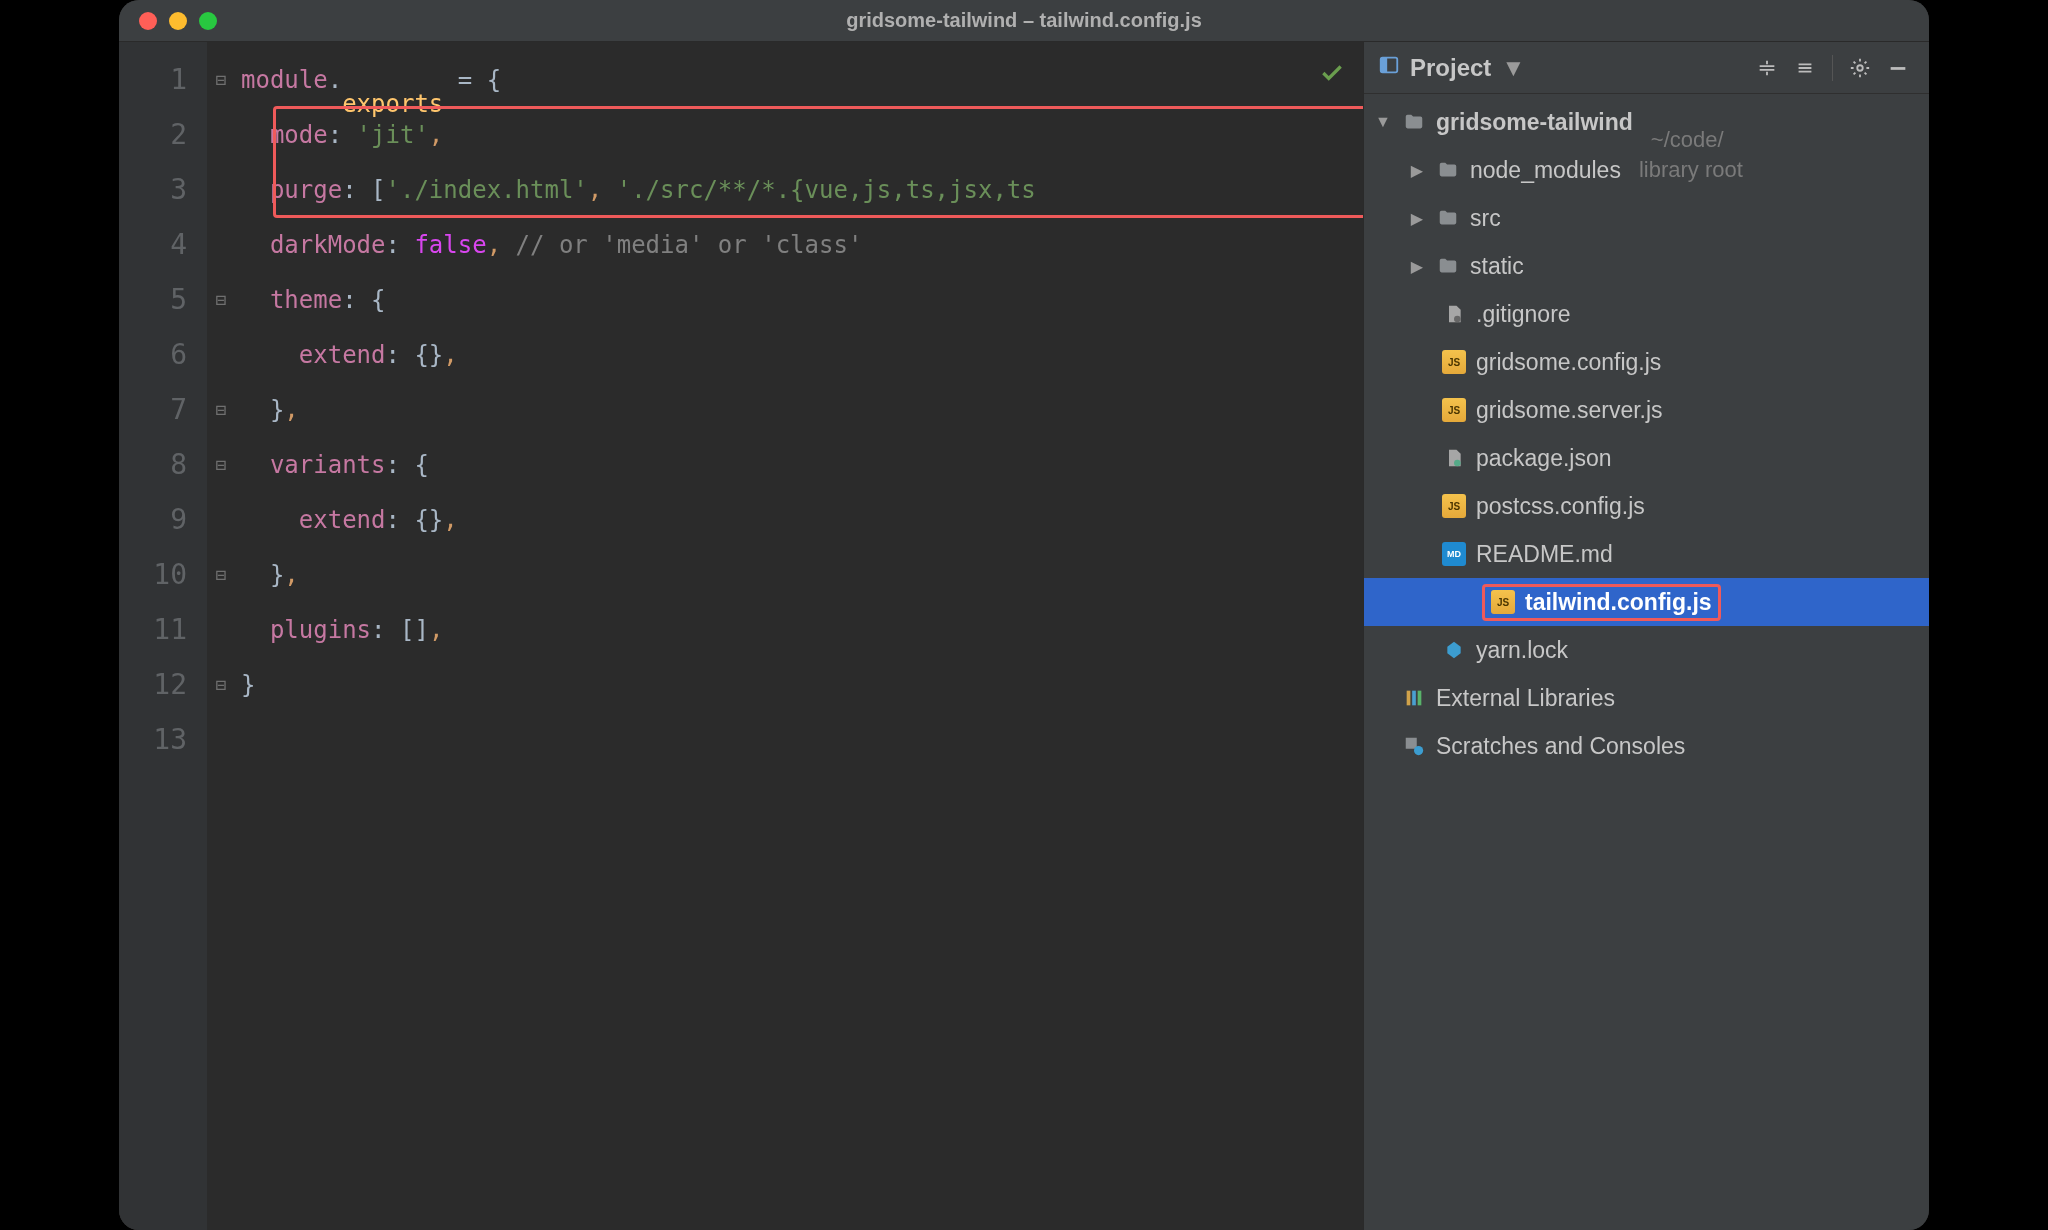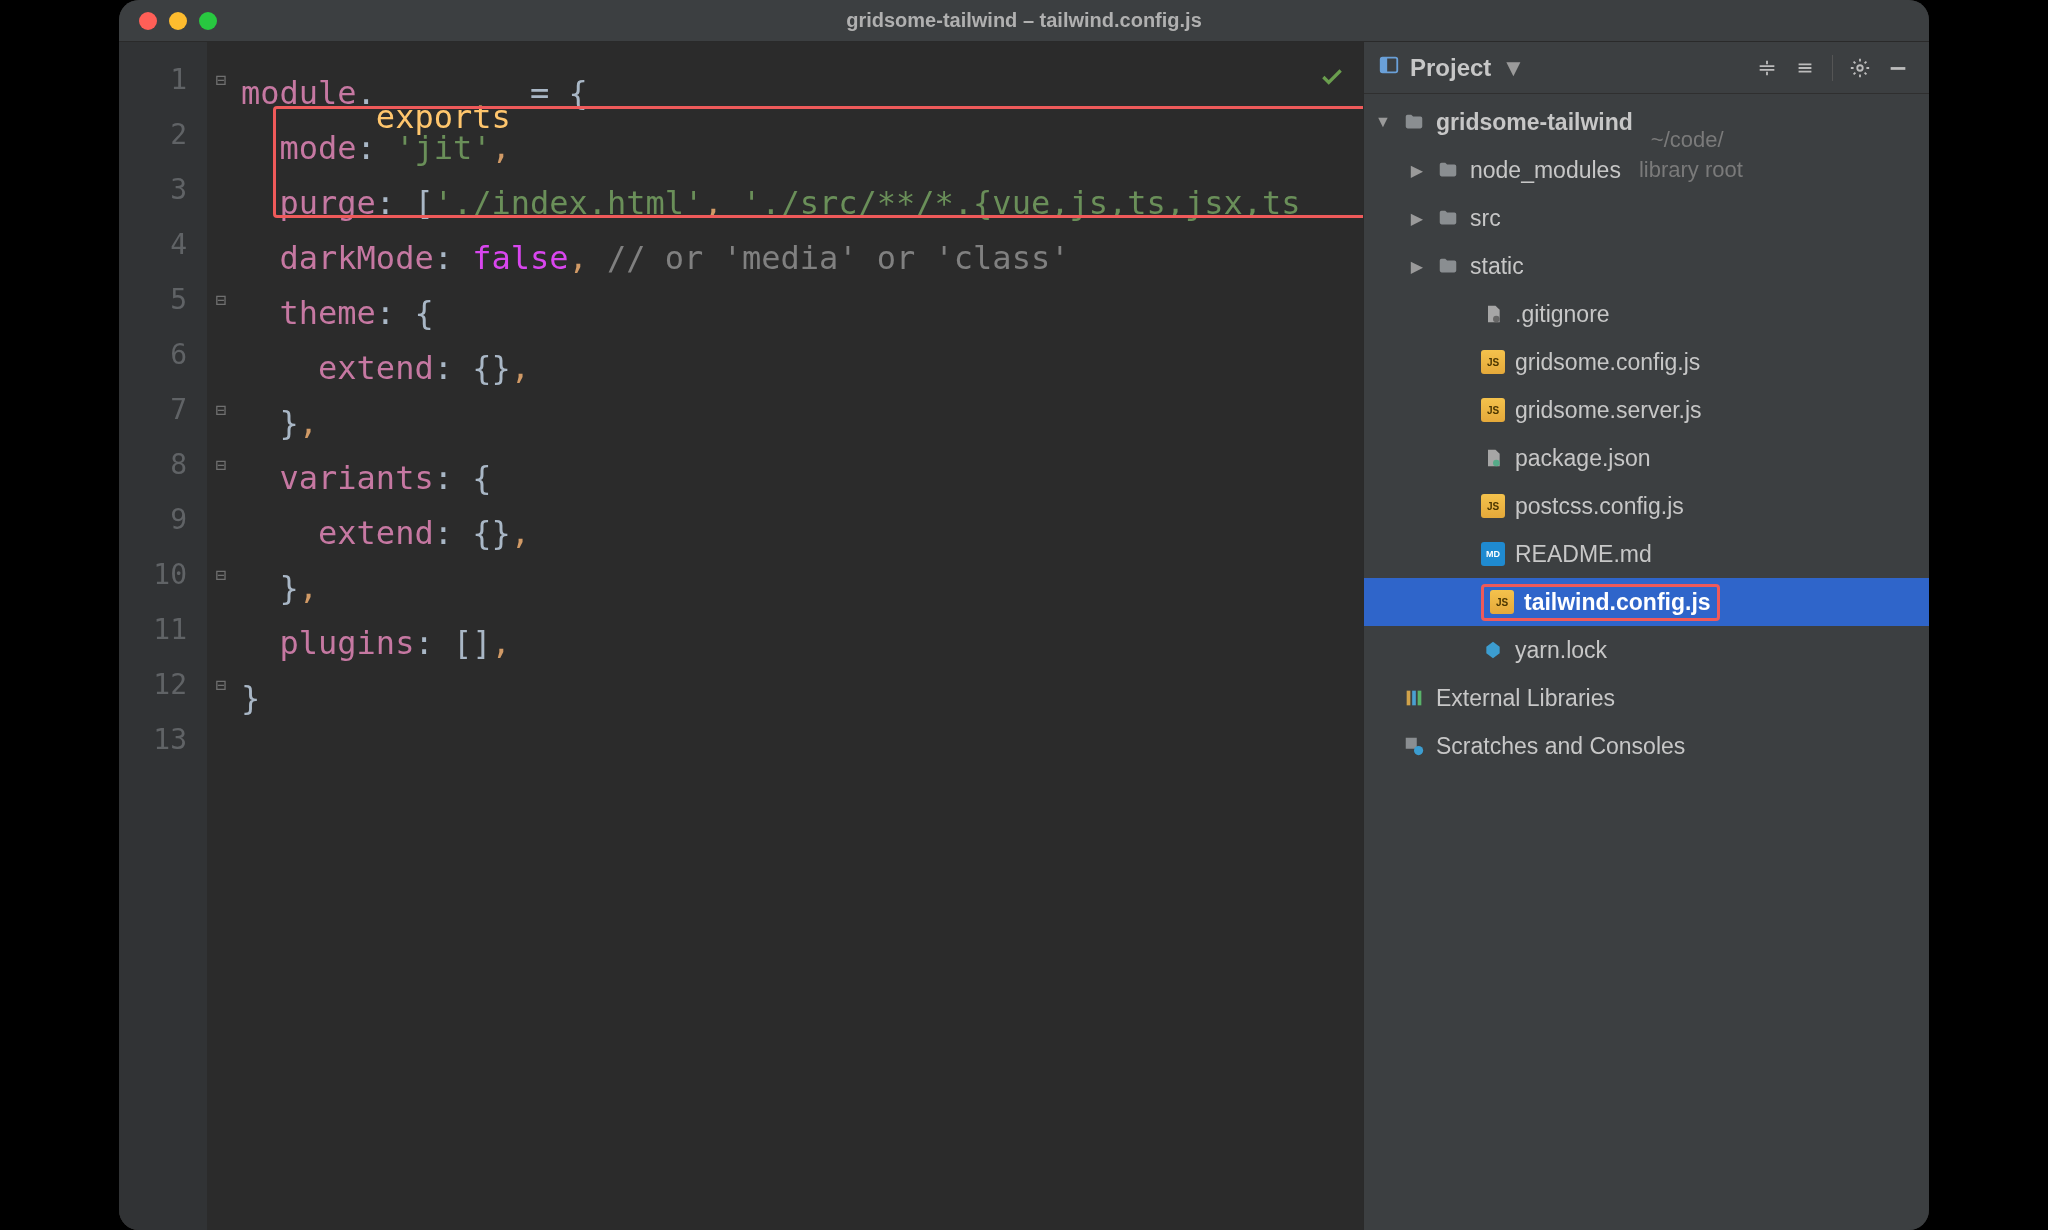--- a/index.html
+++ b/index.html
@@ -96,22 +96,22 @@
     height: 55px;
     display: flex;
     align-items: center;
     justify-content: center;
     color: #707070;
     font-size: 18px;
   }
 
   .code {
     flex: 1;
-    padding-top: 23px;
-    font-size: 32px;
+    padding-top: 10px;
+    font-size: 24px;
     position: relative;
     overflow: hidden;
   }
   .code-line {
     height: 55px;
     display: flex;
     align-items: center;
     white-space: pre;
     font-family: "SF Mono", Menlo, Consolas, monospace;
     color: #a9b7c6;
@@ -202,21 +202,21 @@
   }
   .tree-row .spacer-arrow { width: 18px; }
   .tree-row.selected {
     background: #2f65ca;
     color: #ffffff;
   }
   .tree-row .dim { color: #7a7a7a; font-size: 22px; }
   .tree-row.bold > .label { font-weight: 700; }
   .indent-0 { padding-left: 10px; }
   .indent-1 { padding-left: 44px; }
-  .indent-2 { padding-left: 117px; }
+  .indent-2 { padding-left: 78px; }
 
   .ficon {
     width: 24px; height: 24px;
     display: inline-flex; align-items:center; justify-content:center;
     flex-shrink: 0;
   }
   .ficon.folder svg path { fill: #8a8e91; }
   .ficon.js {
     background: linear-gradient(#f4c24c,#e5a93a);
     border-radius: 3px;
@@ -240,20 +240,21 @@
   .ficon.scratch { color:#3c9dd0; }
 
   
   .tree-hl {
     border: 3px solid #ef5a5a;
     border-radius: 4px;
     padding: 2px 6px;
     display: inline-flex;
     align-items: center;
     gap: 10px;
+    margin-left: 40px;
   }
 
   
   .window::after{
     content:"";
   }
 </style>
 </head>
 <body>
 

